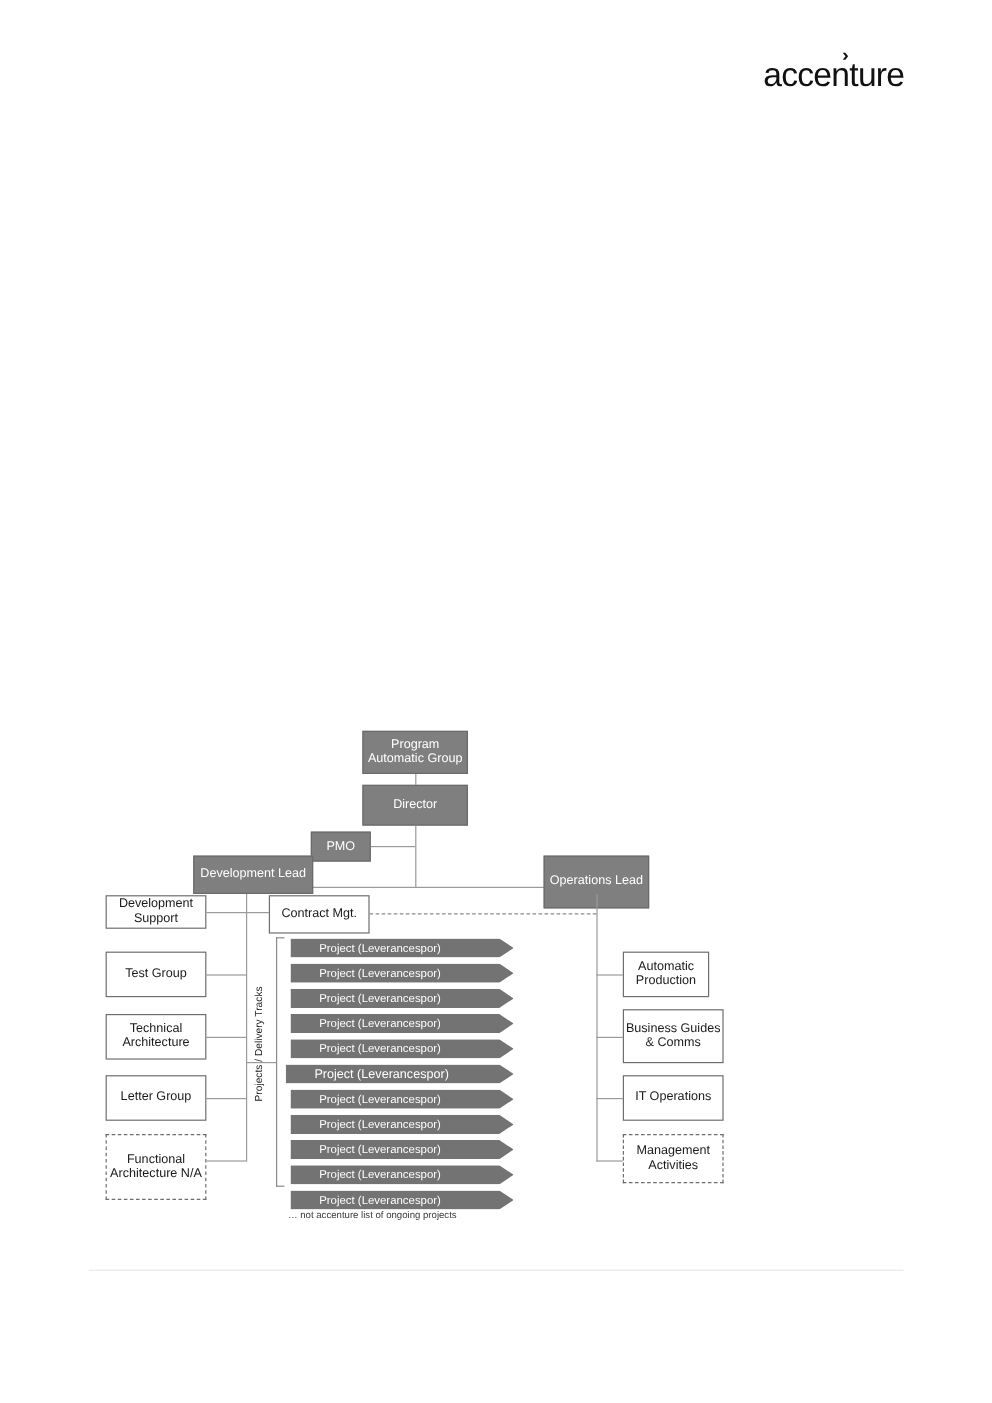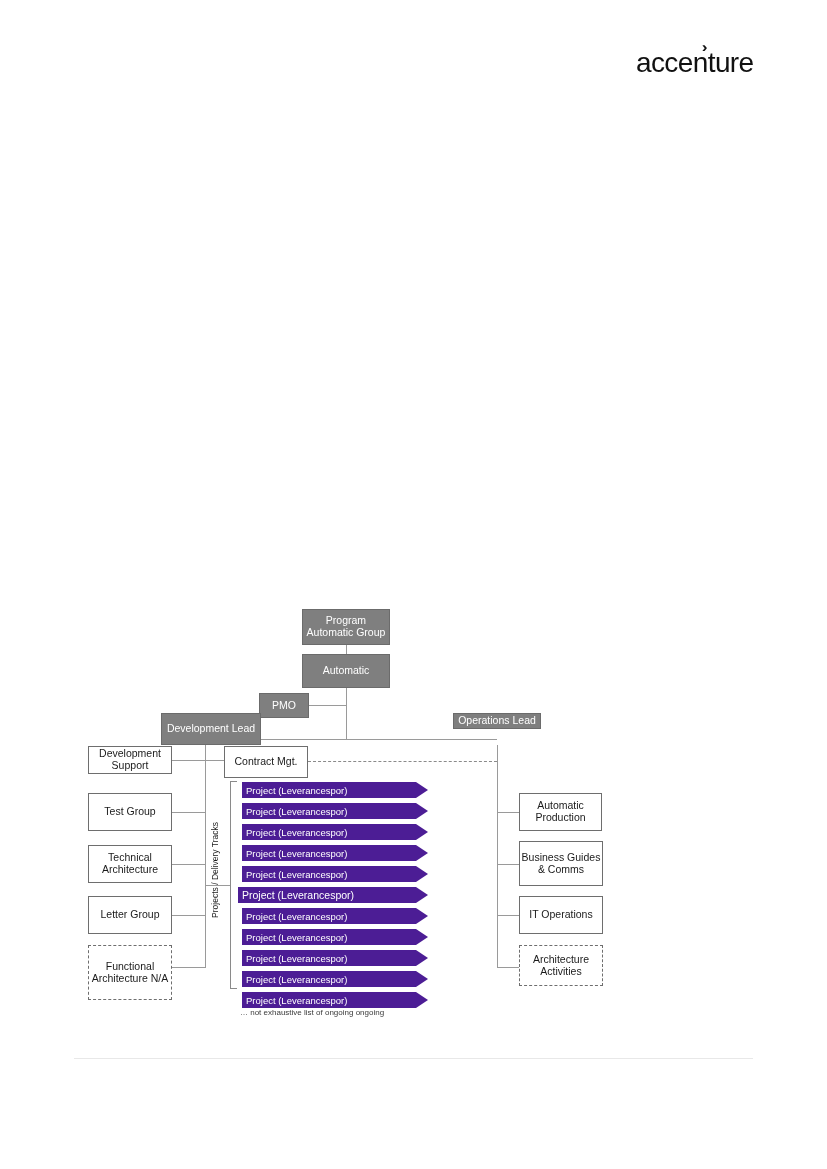--- a/index.html
+++ b/index.html
@@ -104,26 +104,26 @@
   .dashln {
     position: absolute;
     height: 0;
     border-top: 1px dashed #8a8a8a;
   }
 
   
   .proj {
     position: absolute;
     height: 16px;
-    background: #4c1d95;
+    background: #737373;
     color: #ffffff;
     font-size: 9.5px;
     display: flex;
     align-items: center;
-    padding-left: 4px;
+    padding-left: 24px;
     box-sizing: border-box;
     -webkit-clip-path: polygon(0 0, calc(100% - 12px) 0, 100% 50%, calc(100% - 12px) 100%, 0 100%);
     clip-path: polygon(0 0, calc(100% - 12px) 0, 100% 50%, calc(100% - 12px) 100%, 0 100%);
     white-space: nowrap;
   }
 
   
   #tracks-label {
     position: absolute;
     left: 210px;
@@ -163,38 +163,38 @@
 
 <div id="orgchart">
 
   <div class="node node-filled" style="left:302px; top:609px; width:88px; height:36px;">
     <span>Program Automatic Group</span>
   </div>
 
   <div class="ln ln-v" style="left:346px; top:645px; width:1px; height:9px;"></div>
 
   <div class="node node-filled" style="left:302px; top:654px; width:88px; height:34px;">
-    <span>Automatic</span>
+    <span>Director</span>
   </div>
 
   <div class="ln ln-v" style="left:346px; top:688px; width:1px; height:52px;"></div>
 
   <div class="node node-filled" style="left:259px; top:693px; width:50px; height:25px;">
     <span>PMO</span>
   </div>
 
   <div class="ln ln-h" style="left:309px; top:705px; width:37px; height:1px;"></div>
 
   <div class="ln ln-h" style="left:205px; top:739px; width:292px; height:1px;"></div>
 
   <div class="node node-filled" style="left:161px; top:713px; width:100px; height:32px;">
     <span>Development Lead</span>
   </div>
 
-  <div class="node node-filled" style="left:453px; top:713px; width:88px; height:16px;">
+  <div class="node node-filled" style="left:453px; top:713px; width:88px; height:44px;">
     <span>Operations Lead</span>
   </div>
 
   <div class="ln ln-v" style="left:205px; top:745px; width:1px; height:223px;"></div>
 
   <div class="ln ln-v" style="left:497px; top:745px; width:1px; height:223px;"></div>
 
   <div class="node node-outline" style="left:224px; top:746px; width:84px; height:32px;">
     <span>Contract Mgt.</span>
   </div>
@@ -220,37 +220,37 @@
   <div class="node node-outline" style="left:88px; top:896px; width:84px; height:38px;">
     <span>Letter Group</span>
   </div>
   <div class="ln ln-h" style="left:172px; top:915px; width:33px; height:1px;"></div>
 
   <div class="node node-dashed" style="left:88px; top:945px; width:84px; height:55px;">
     <span>Functional Architecture N/A</span>
   </div>
   <div class="ln ln-h" style="left:172px; top:967px; width:33px; height:1px;"></div>
 
-  <div class="node node-outline" style="left:519px; top:793px; width:83px; height:38px;">
+  <div class="node node-outline" style="left:519px; top:793px; width:72px; height:38px;">
     <span>Automatic Production</span>
   </div>
   <div class="ln ln-h" style="left:497px; top:812px; width:22px; height:1px;"></div>
 
   <div class="node node-outline" style="left:519px; top:841px; width:84px; height:45px;">
     <span>Business Guides &amp; Comms</span>
   </div>
   <div class="ln ln-h" style="left:497px; top:864px; width:22px; height:1px;"></div>
 
   <div class="node node-outline" style="left:519px; top:896px; width:84px; height:38px;">
     <span>IT Operations</span>
   </div>
   <div class="ln ln-h" style="left:497px; top:915px; width:22px; height:1px;"></div>
 
   <div class="node node-dashed" style="left:519px; top:945px; width:84px; height:41px;">
-    <span>Architecture Activities</span>
+    <span>Management Activities</span>
   </div>
   <div class="ln ln-h" style="left:497px; top:967px; width:22px; height:1px;"></div>
 
   <div class="bracket" style="left:230px; top:781px; height:208px;"></div>
   <div class="ln ln-h" style="left:205px; top:885px; width:25px; height:1px;"></div>
 
   <div id="tracks-label">Projects / Delivery Tracks</div>
 
   <div class="proj" style="left:242px; top:782px; width:186px;">
     <span>Project (Leverancespor)</span>
@@ -279,17 +279,17 @@
   <div class="proj" style="left:242px; top:950px; width:186px;">
     <span>Project (Leverancespor)</span>
   </div>
   <div class="proj" style="left:242px; top:971px; width:186px;">
     <span>Project (Leverancespor)</span>
   </div>
   <div class="proj" style="left:242px; top:992px; width:186px;">
     <span>Project (Leverancespor)</span>
   </div>
 
-  <div id="footnote">… not exhaustive list of ongoing ongoing</div>
+  <div id="footnote">… not accenture list of ongoing projects</div>
 
 </div>
 
 <div id="footer-rule"></div>
 
 </body></html>

